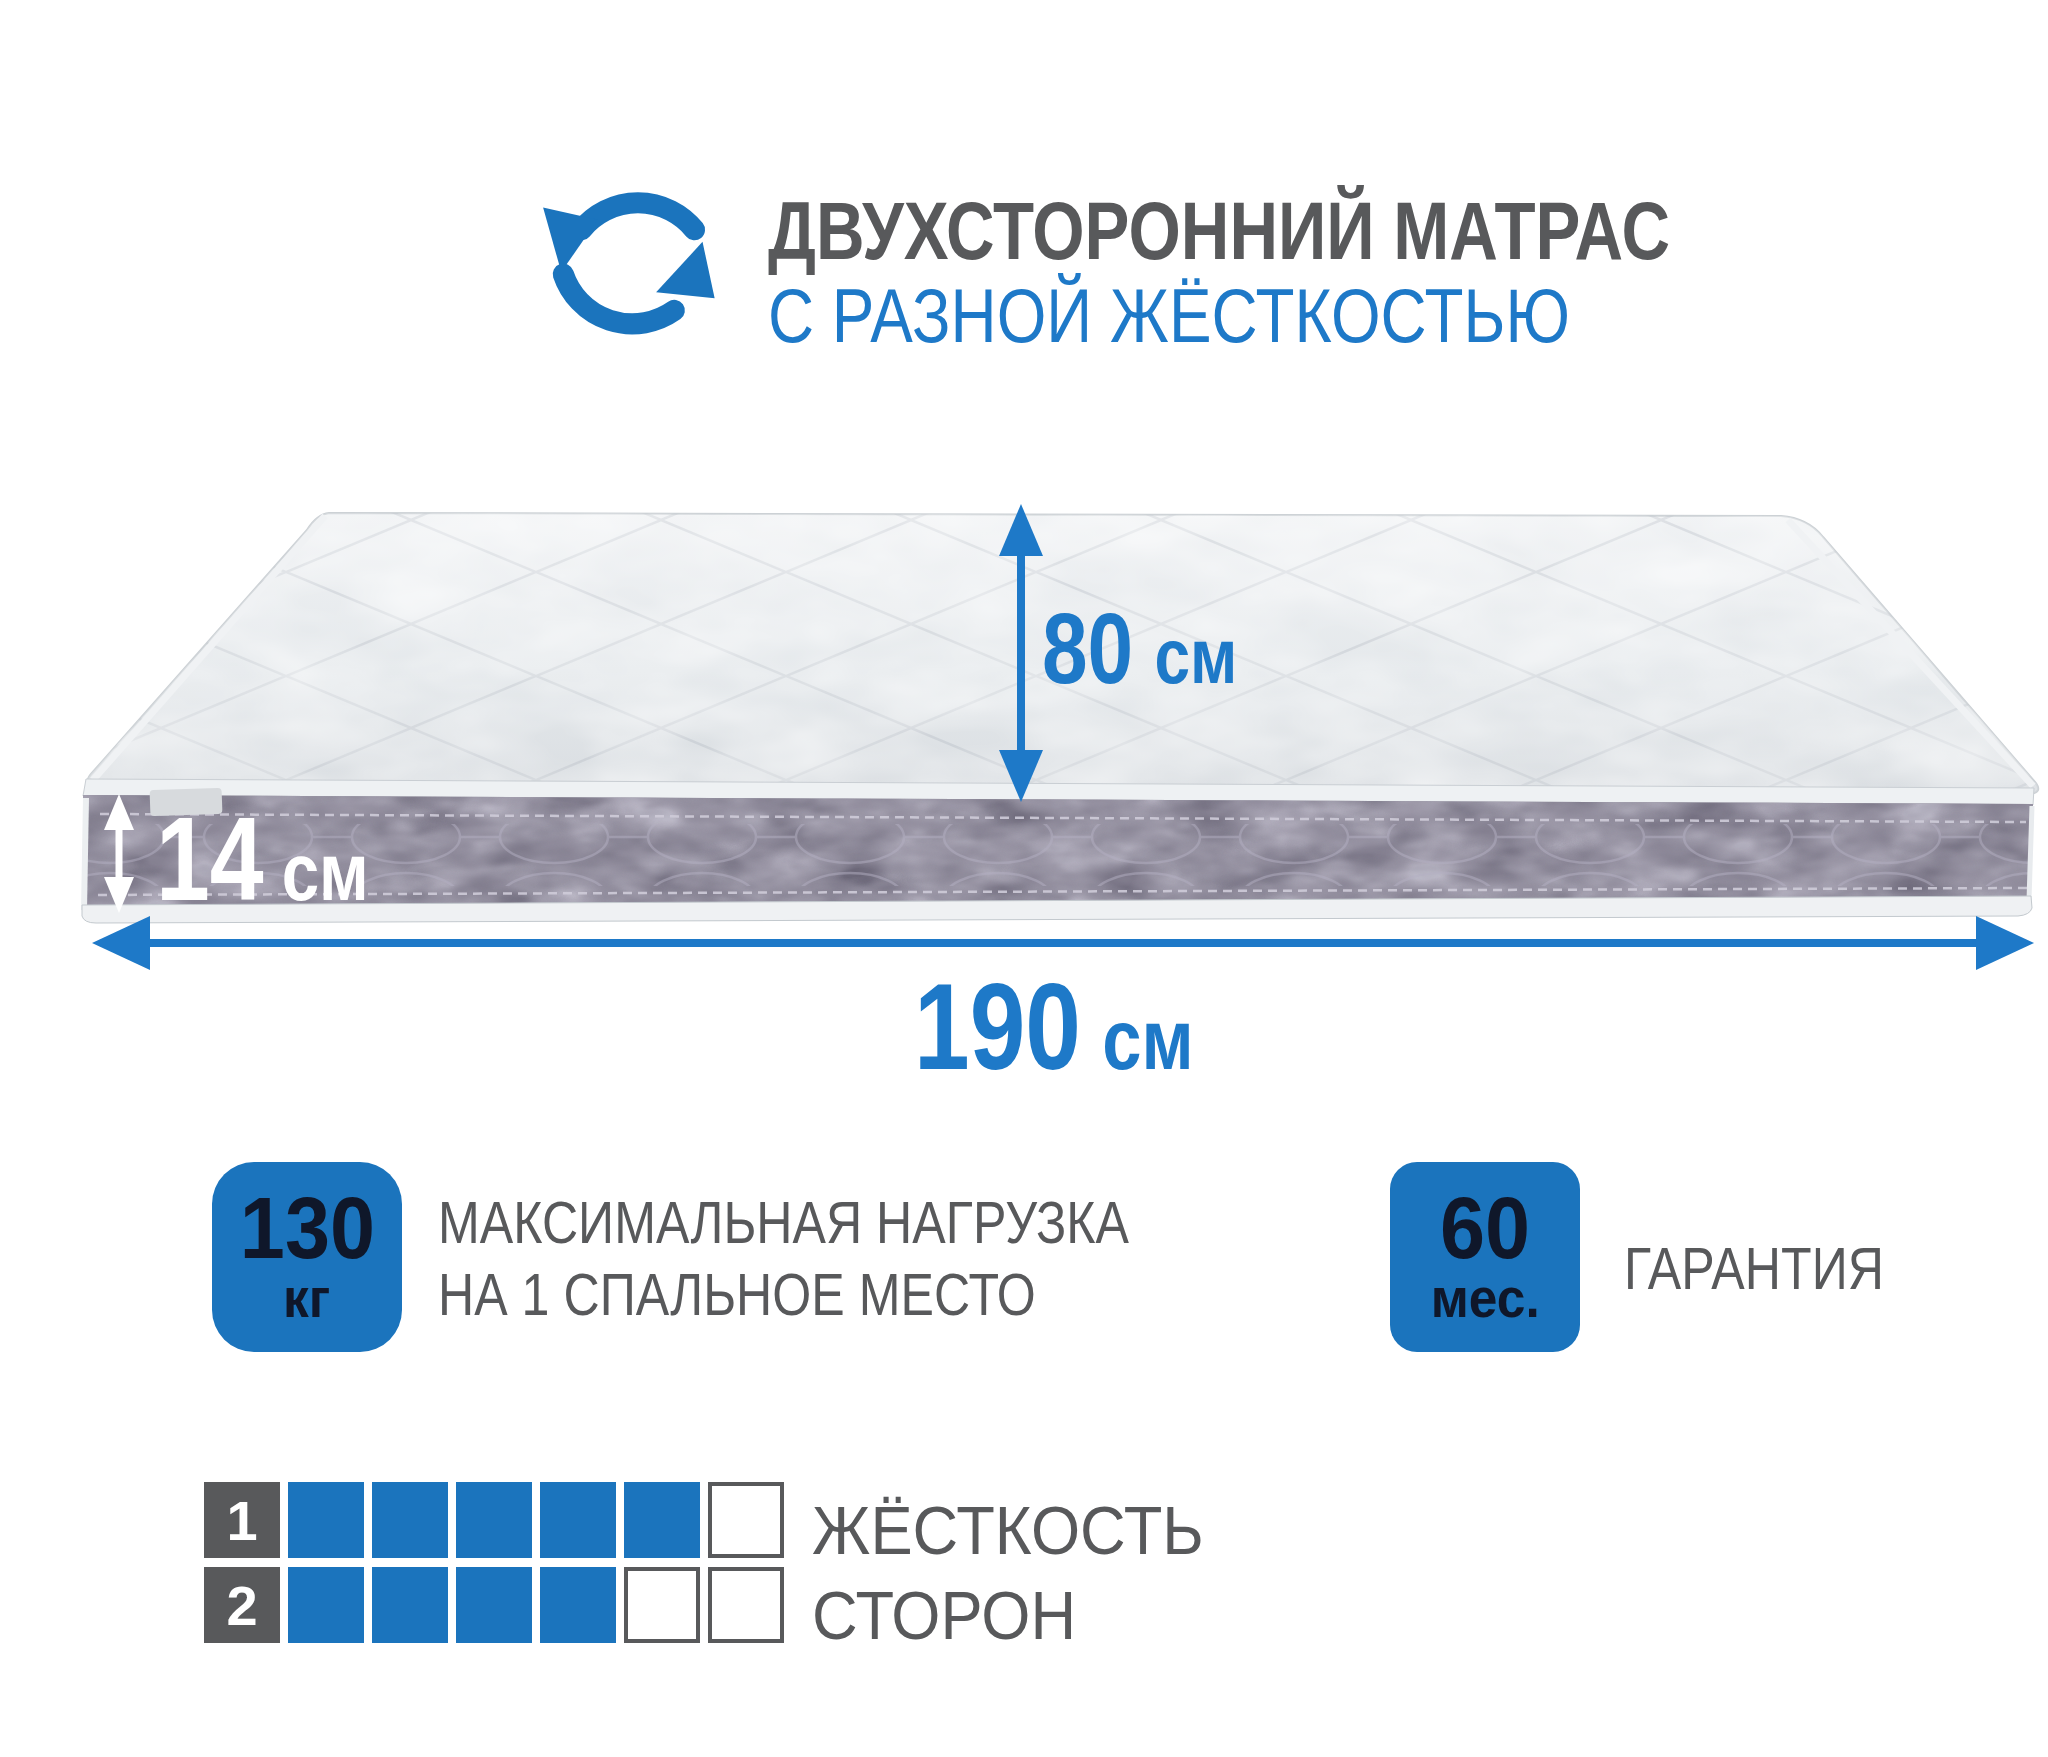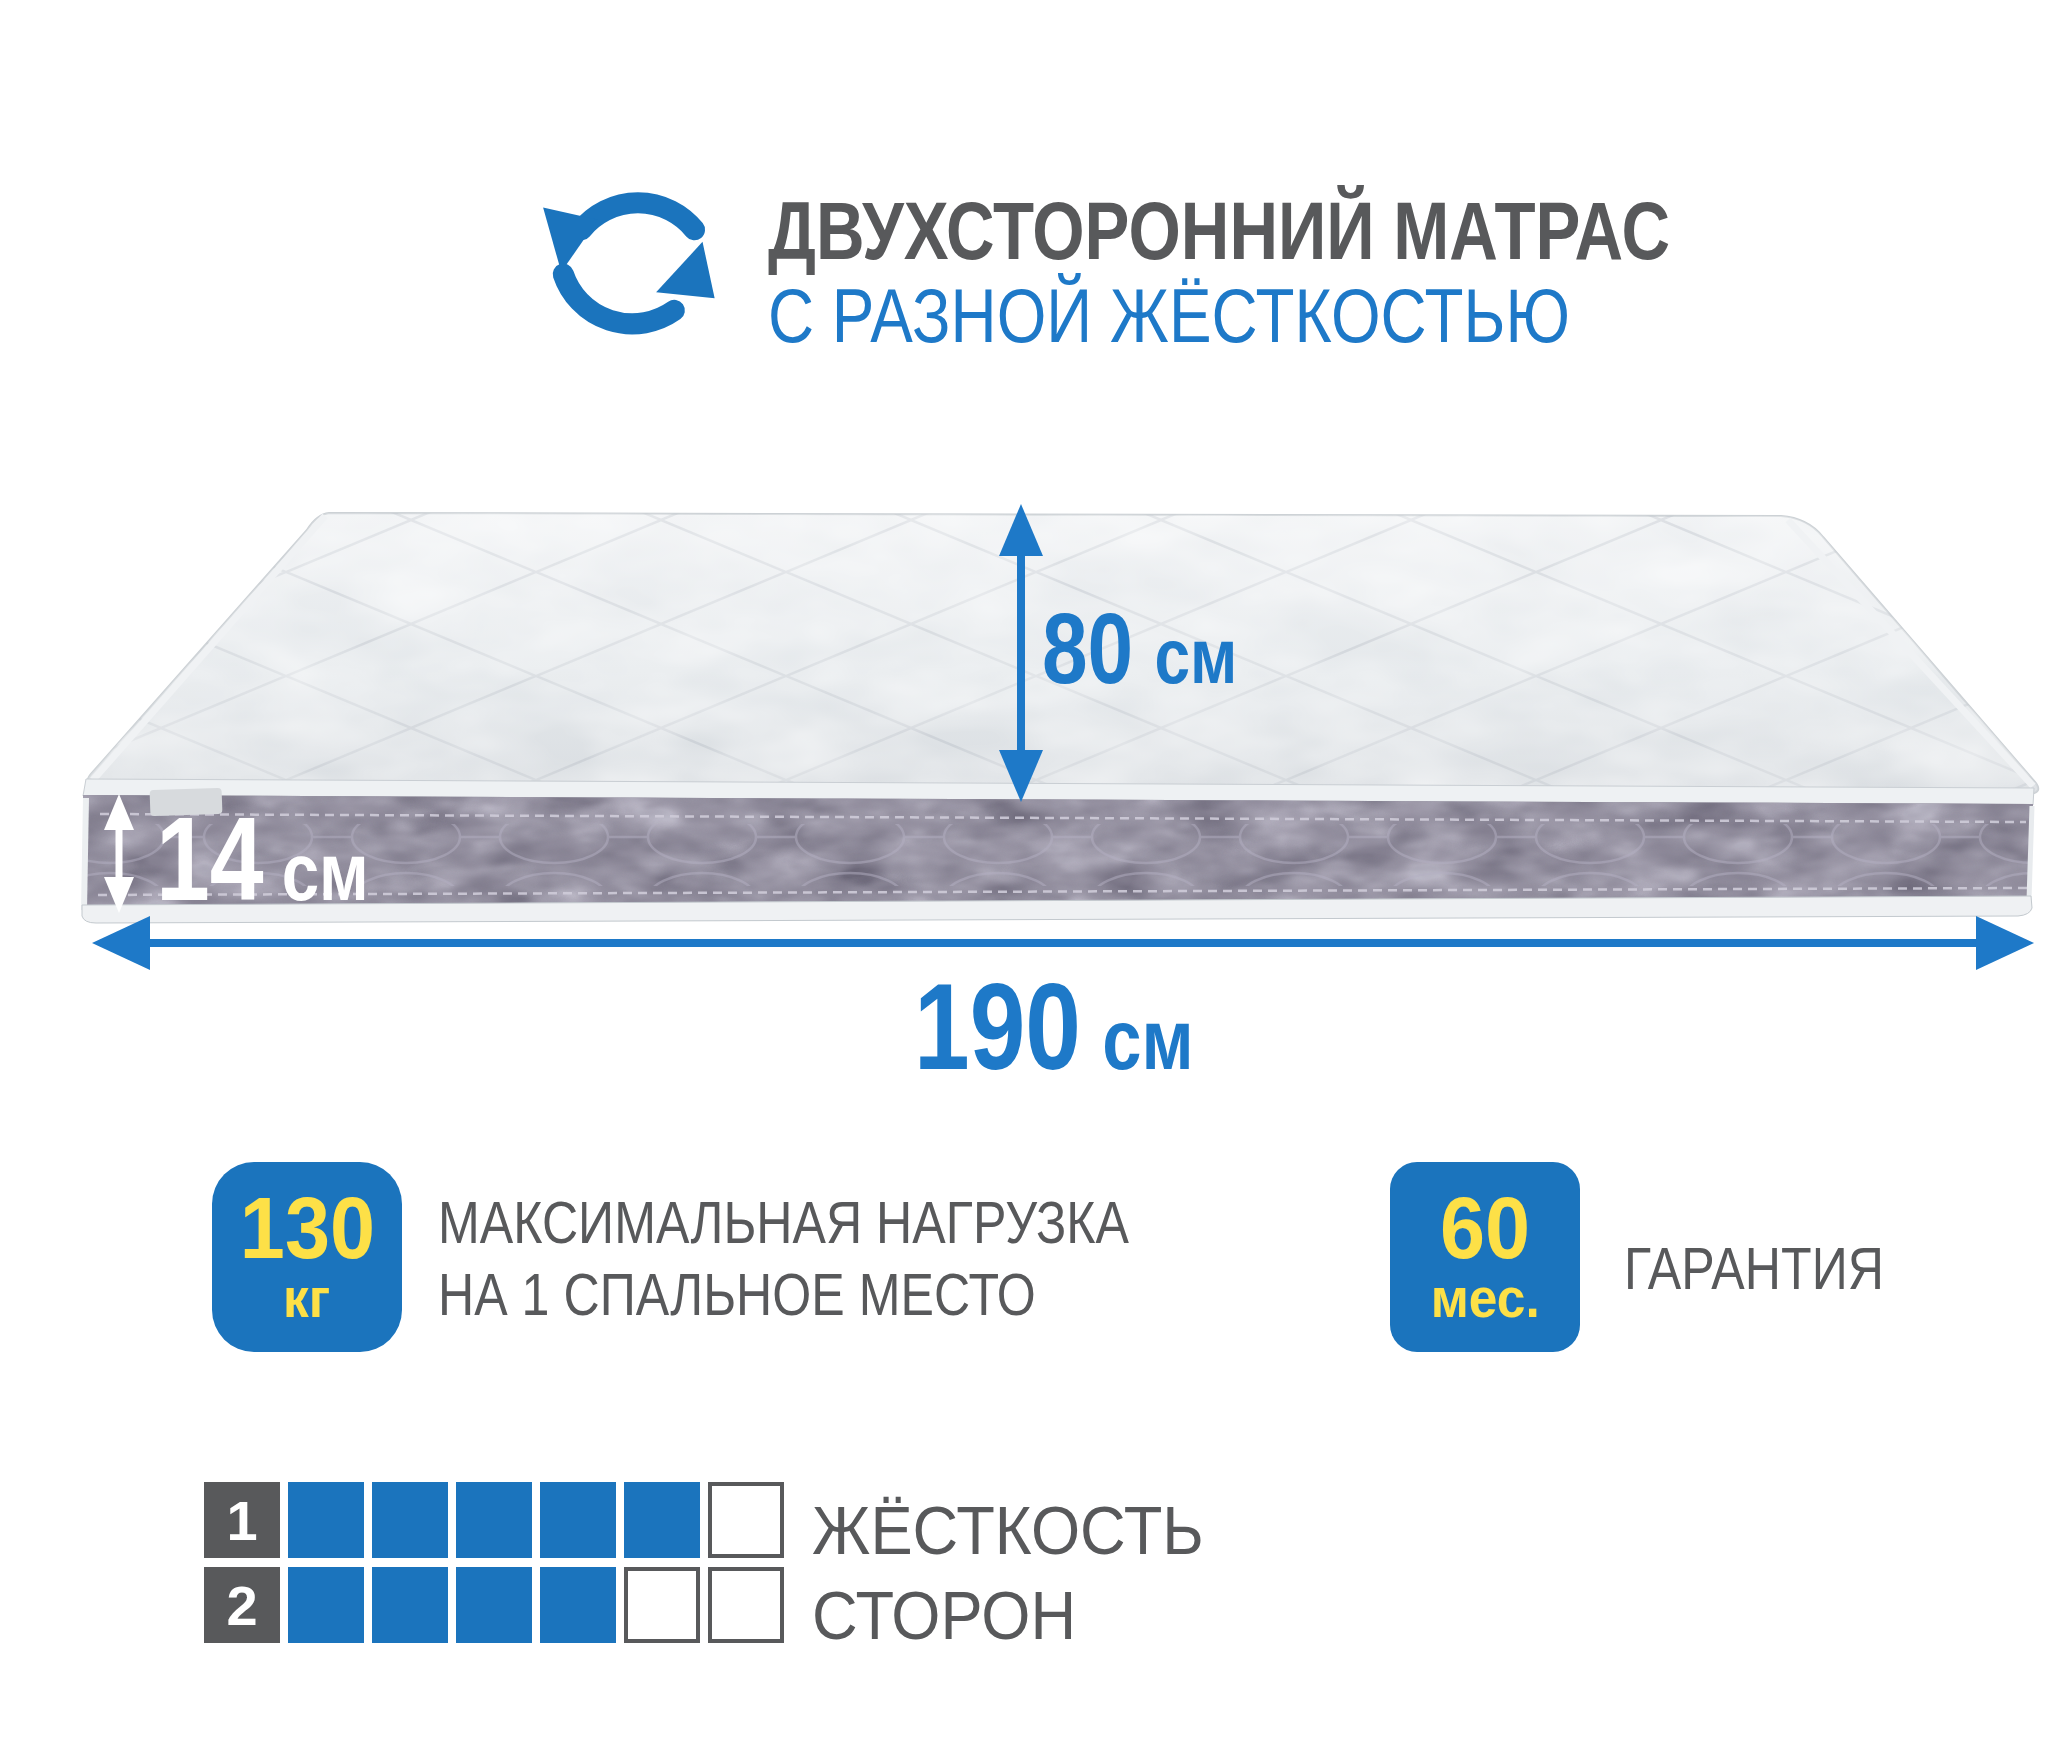--- a/index.html
+++ b/index.html
@@ -38,21 +38,21 @@
   .dim-height .dim-unit{font-size:78px;}
   .dim-thickness{left:120px;top:800px;color:var(--white);}
   .dim-thickness .dim-value{font-size:118px;}
   .dim-thickness .dim-unit{font-size:82px;margin-left:22px;}
   .dim-length{left:878px;top:966px;color:var(--accent-bright);}
   .dim-length .dim-value{font-size:122px;}
   .dim-length .dim-unit{font-size:86px;}
 
   
   .badge{position:absolute;width:190px;height:190px;border-radius:42px;background:var(--accent);
-    display:flex;flex-direction:column;align-items:center;justify-content:center;color:#fde047;z-index:3;}
+    display:flex;flex-direction:column;align-items:center;justify-content:center;color:#0f172a;z-index:3;}
   .badge .b-value{font-size:88px;font-weight:bold;line-height:.92;transform:scaleX(.92);}
   .badge .b-unit{font-size:56px;font-weight:bold;line-height:1;margin-top:2px;transform:scaleX(.92);}
   .badge-load{left:176px;top:1162px;}
   .badge-warranty{left:1354px;top:1162px;border-radius:27px;}
   .feature-label{position:absolute;color:var(--text-gray);font-size:59px;line-height:1.22;
     white-space:nowrap;transform:scaleX(.85);transform-origin:left top;z-index:3;}
   .label-load{left:402px;top:1188px;}
   .label-warranty{left:1588px;top:1234px;}
 
   

